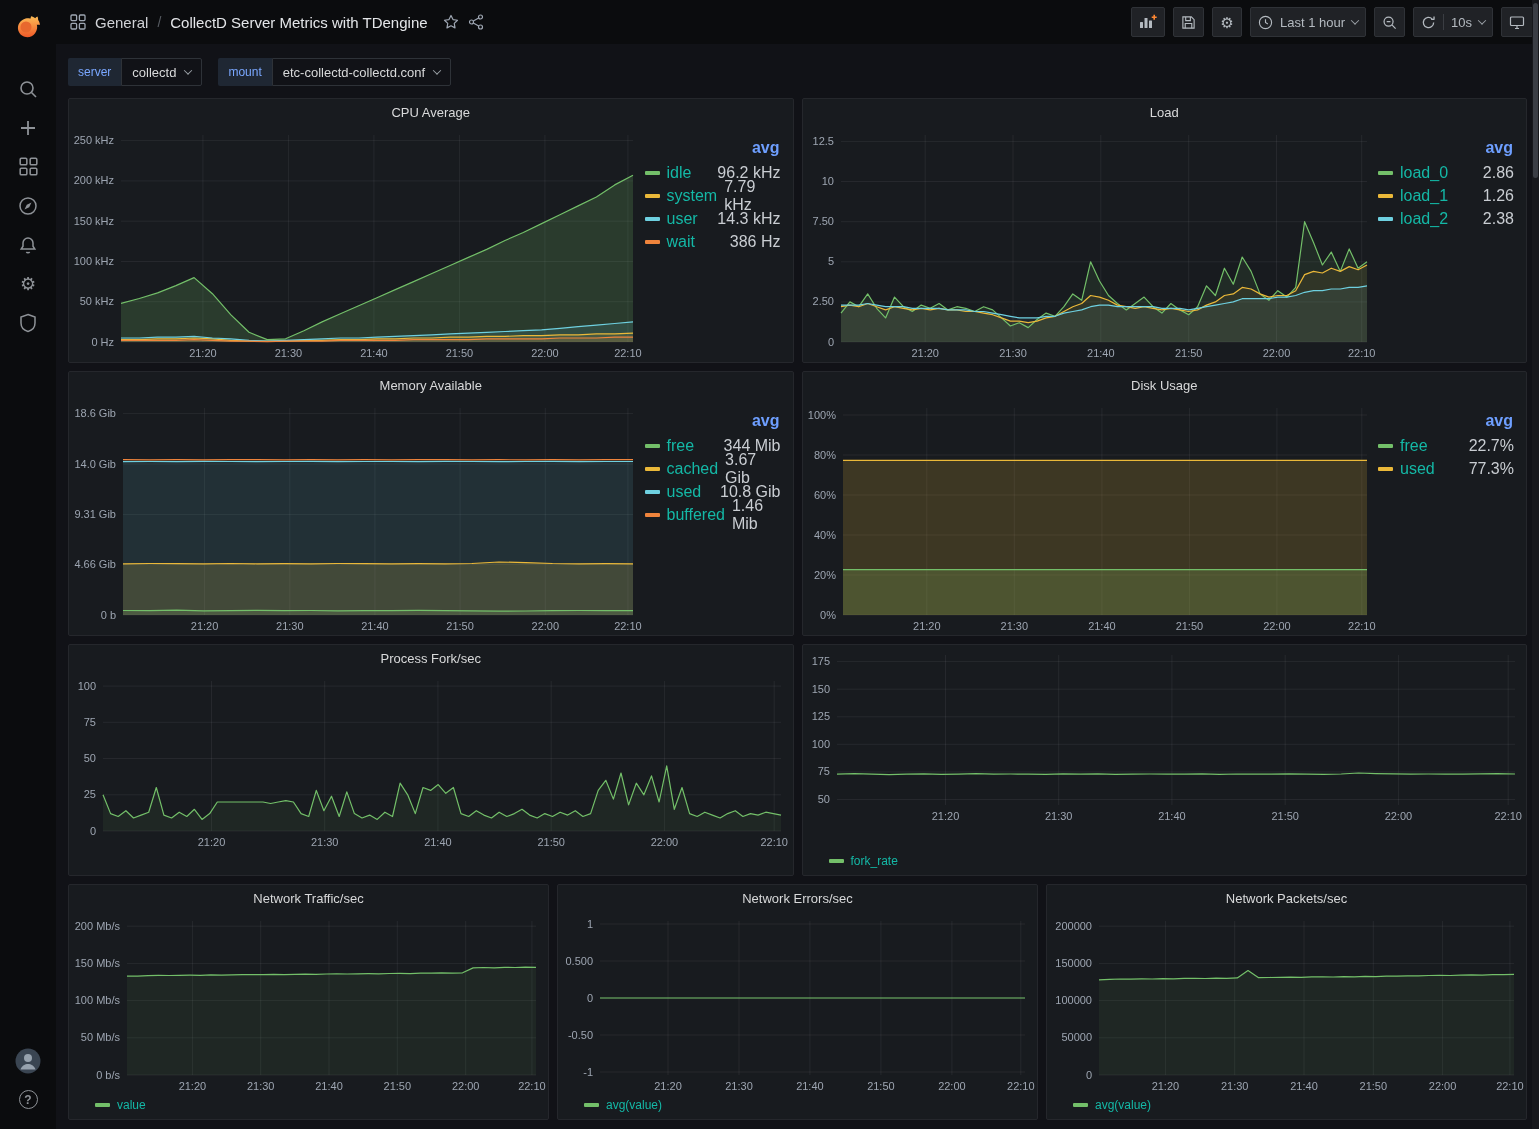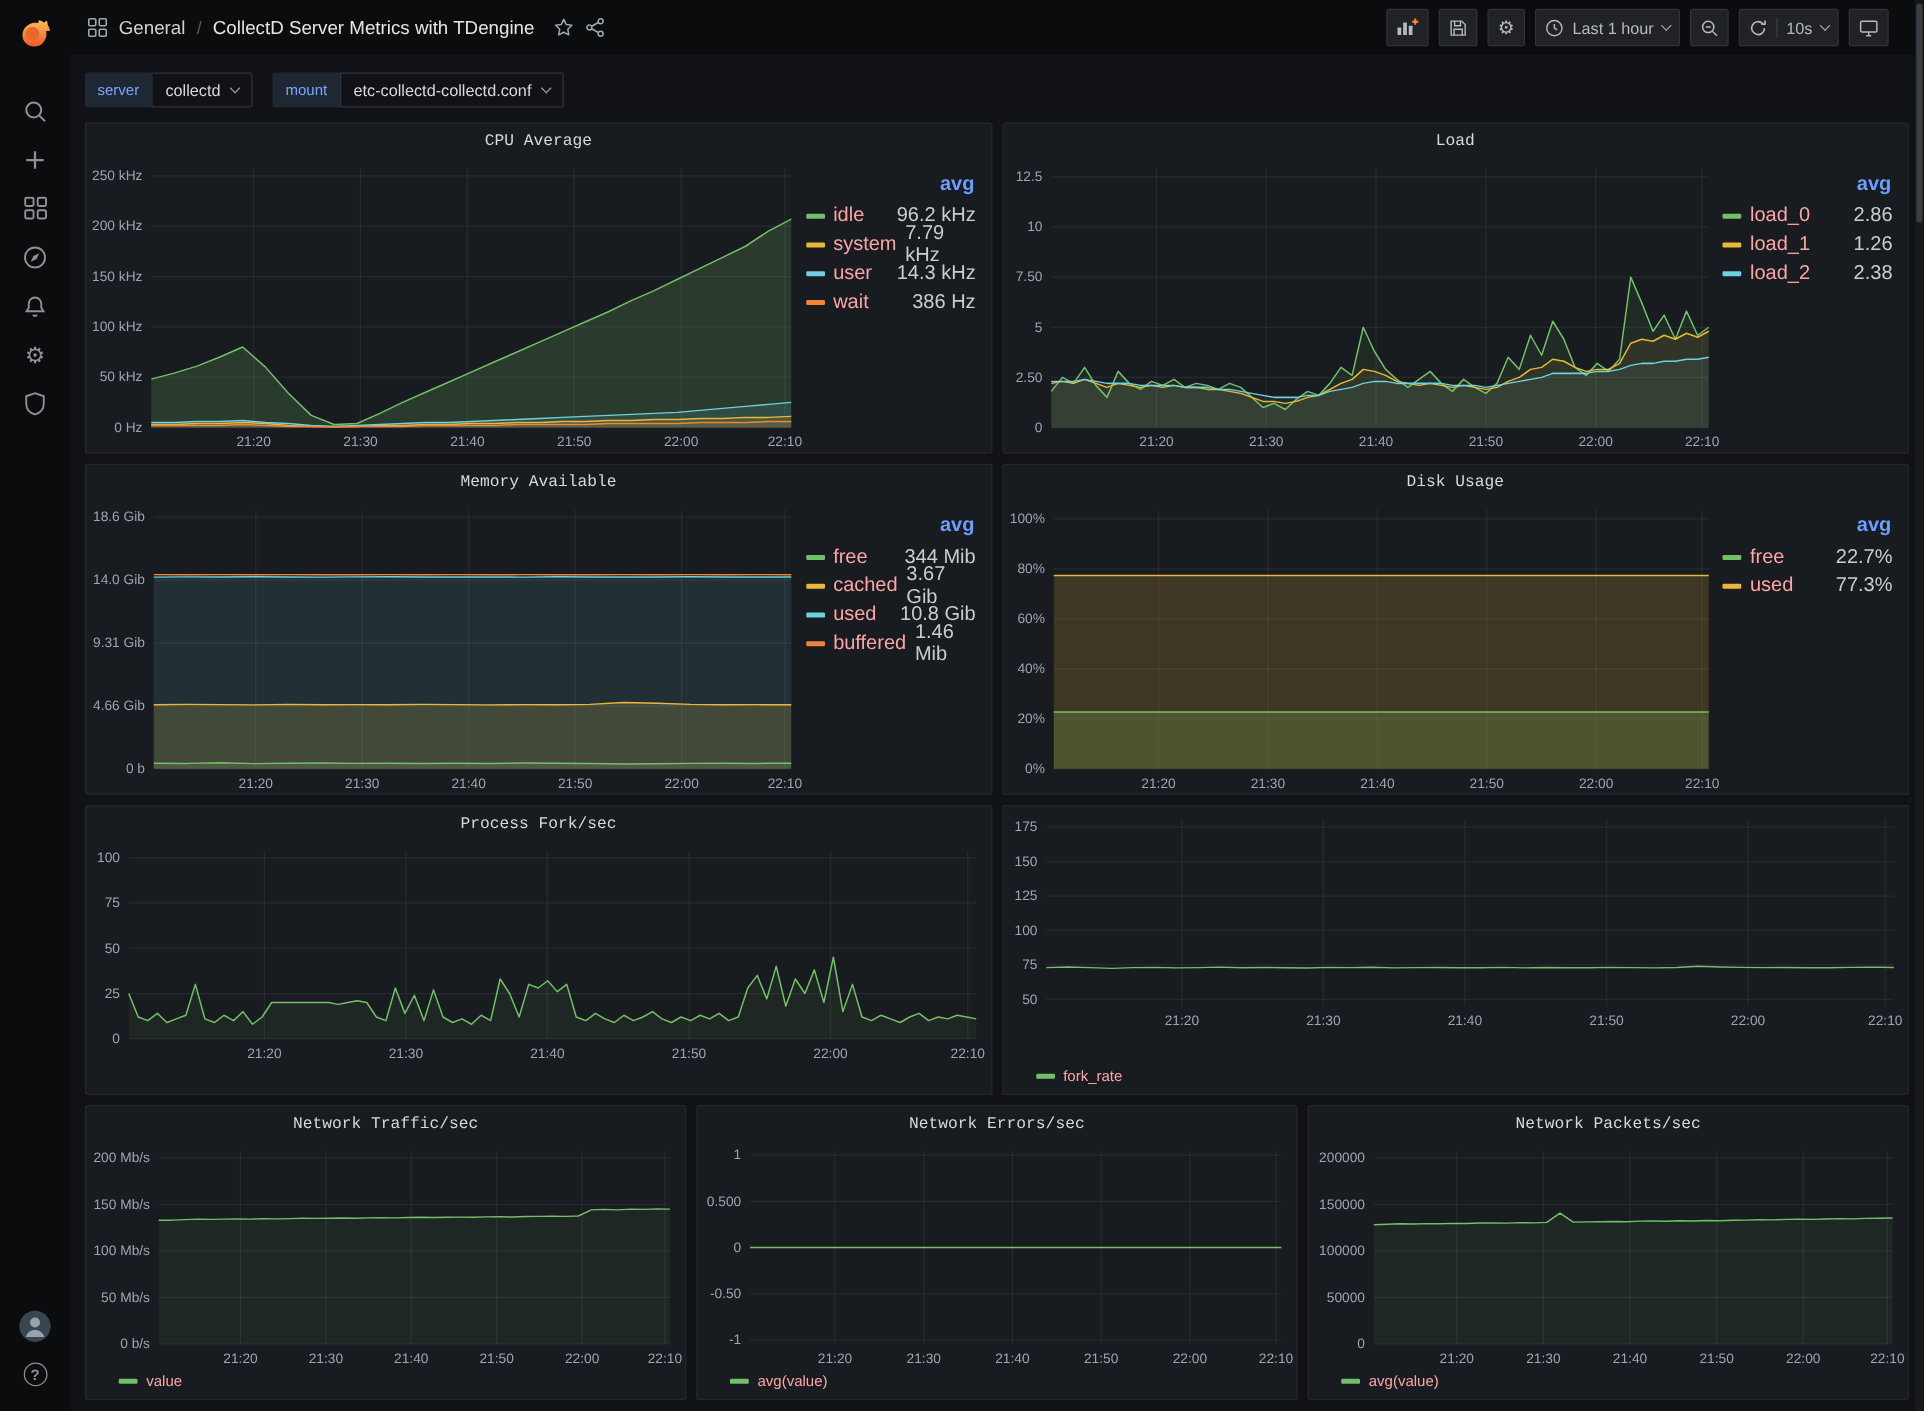--- a/index.html
+++ b/index.html
@@ -24,21 +24,21 @@
   .grow { flex:1; }
   .gear-glyph { font-size:18px; line-height:1; }
   .help-circle {
     width:19px; height:19px; border:1.5px solid #8e9297; border-radius:50%;
     display:flex; align-items:center; justify-content:center; font-size:12px; font-weight:bold; color:#8e9297;
   }
 
   
   .main { flex:1; display:flex; flex-direction:column; position:relative; min-width:0; }
 
-  .topnav { height:44px; flex:none; background:#0b0c0e; display:flex; align-items:center; padding:0 28px 0 14px; }
+  .topnav { height:44px; flex:none; background:#0b0c0e; display:flex; align-items:center; padding:0 6px 0 14px; }
   .crumb { display:flex; align-items:center; gap:9px; color:#9fa7b3; }
   .crumb-section { color:#d0d2d6; font-size:15px; cursor:pointer; }
   .crumb-sep { color:#585d63; font-size:14px; }
   .crumb-title { color:#e4e6e9; font-size:15px; }
   .nav-ico { display:flex; align-items:center; color:#9fa7b3; cursor:pointer; }
 
   .toolbar { margin-left:auto; display:flex; align-items:center; gap:8px; }
   .tbtn {
     height:30px; min-width:30px; padding:0 7px; background:#202226; border:1px solid #2f3237;
     border-radius:2px; display:flex; align-items:center; justify-content:center; gap:7px;
@@ -60,35 +60,35 @@
   }
 
   
   .grid {
     flex:1; display:grid; grid-template-columns:repeat(6,1fr);
     grid-template-rows:265px 265px 232px 236px; gap:8px; padding:10px 12px 11px;
   }
   .w3 { grid-column:span 3; } .w2 { grid-column:span 2; }
   .panel { background:#181b1f; border:1px solid #25272c; border-radius:2px; display:flex; flex-direction:column; overflow:hidden; min-width:0; }
   .panel-header { height:26px; flex:none; display:flex; align-items:center; justify-content:center; cursor:pointer; }
-  .panel-title { margin:0; font-size:13px; font-weight:500; color:#d8d9da;font-family:Liberation Mono, monospace; }
+  .panel-title { margin:0; font-size:13px; font-weight:500; color:#d8d9da; }
   .panel-body { flex:1; display:flex; min-height:0; }
   .panel-body.col { flex-direction:column; }
   .chart { flex:1; position:relative; min-width:0; min-height:0; }
   .chart svg { display:block; }
 
   .gl { stroke:rgba(204,204,220,0.08); stroke-width:1; }
   .tk { fill:#9da5b1; font-size:11px; font-family:"Liberation Sans",sans-serif; }
   .ty { text-anchor:end; } .tx { text-anchor:middle; }
 
   .legend-side { width:148px; flex:none; padding:14px 12px 0 0; font-size:16px; }
   .lg-head { color:#6e9fff; font-weight:700; text-align:right; margin-bottom:4px; padding-right:1px; }
   .lg-row { display:flex; align-items:center; gap:7px; height:23px; cursor:pointer; }
   .lg-dash { width:15px; height:4px; border-radius:1px; flex:none; }
-  .lg-name { color:#fca5a5; }
+  .lg-name { color:#14b8a6; }
   .lg-val { margin-left:auto; color:#c9cdd2; }
   .legend-bottom { flex:none; height:24px; display:flex; align-items:center; gap:16px; padding:0 0 5px 26px; font-size:12px; }
   .legend-bottom .lg-row { height:auto; }
 
   
   .vscroll { position:absolute; top:0; right:0; width:7px; height:100%; background:#17181c; }
   .vthumb { margin:3px 1px 0; height:175px; background:#3a3d44; border-radius:3px; }
 </style>
 </head>
 <body>

